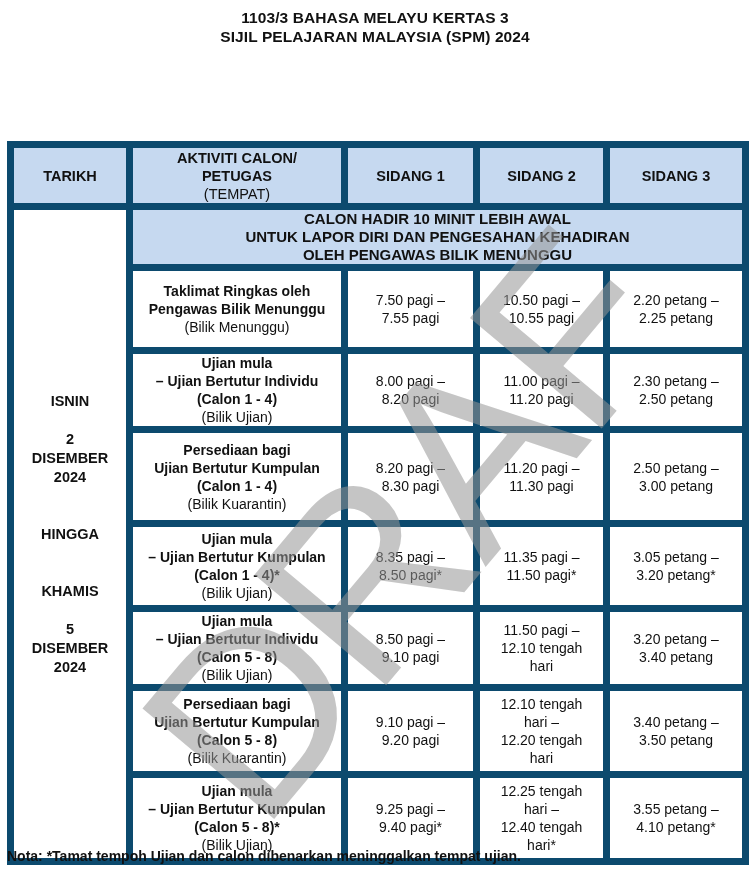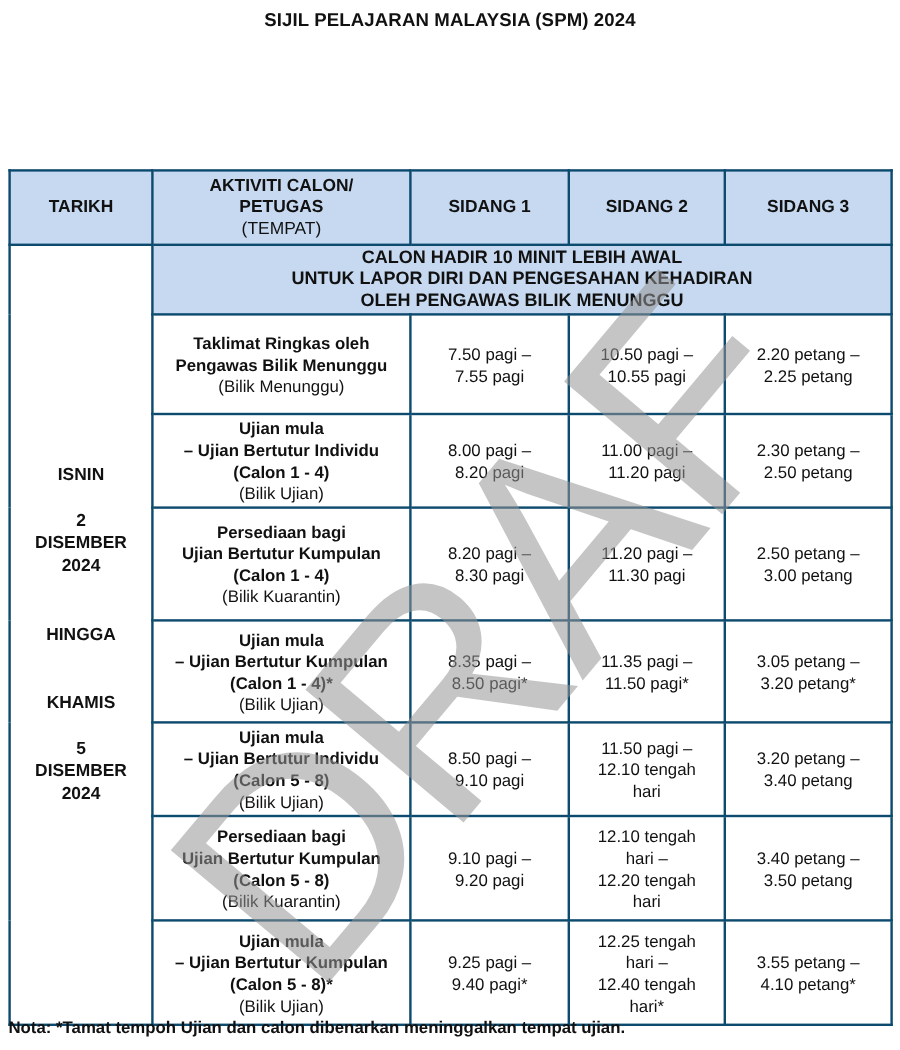--- a/index.html
+++ b/index.html
@@ -12,21 +12,21 @@
       letter-spacing: 0.1px;
     }
     .title-block div { white-space: nowrap; }
 
     table.schedule {
       position: absolute; left: 7px; top: 141px; width: 735px;
       border-collapse: collapse; table-layout: fixed;
       font-size: 14px; line-height: 18px;
     }
     table.schedule td, table.schedule th {
-      border: 2px solid #0c4a6e; text-align: center; vertical-align: middle;
+      border: 7px solid #0c4a6e; text-align: center; vertical-align: middle;
       padding: 0 3px;
     }
     table.schedule th { background: #c6d9f0; font-weight: bold; height: 62px; font-size: 14.5px; }
     th .sub { font-weight: normal; }
     .notice { background: #c6d9f0; font-weight: bold; height: 58px; font-size: 15px; line-height: 18px; }
     .date-cell { font-weight: bold; font-size: 14.5px; line-height: 19px; background: #fff; }
     .activity b { font-weight: bold; }
     .activity .place { font-weight: normal; }
     .time { font-weight: normal; }
 
@@ -47,20 +47,21 @@
       position: absolute; left: 95px; top: 440px; width: 560px; text-align: center;
       font-family: "Liberation Sans", sans-serif; font-size: 250px; font-weight: normal;
       color: rgba(150,150,150,0.55); transform: rotate(-50deg); transform-origin: center center;
       pointer-events: none; line-height: 1; letter-spacing: -6px;
     }
   </style>
 </head>
 <body>
 
 <div class="title-block">
+  <div>1103/3 BAHASA MELAYU KERTAS 3</div>
   <div>SIJIL PELAJARAN MALAYSIA (SPM) 2024</div>
 </div>
 
 <table class="schedule">
   <colgroup>
     <col style="width:119px">
     <col style="width:215px">
     <col style="width:132px">
     <col style="width:130px">
     <col style="width:139px">

